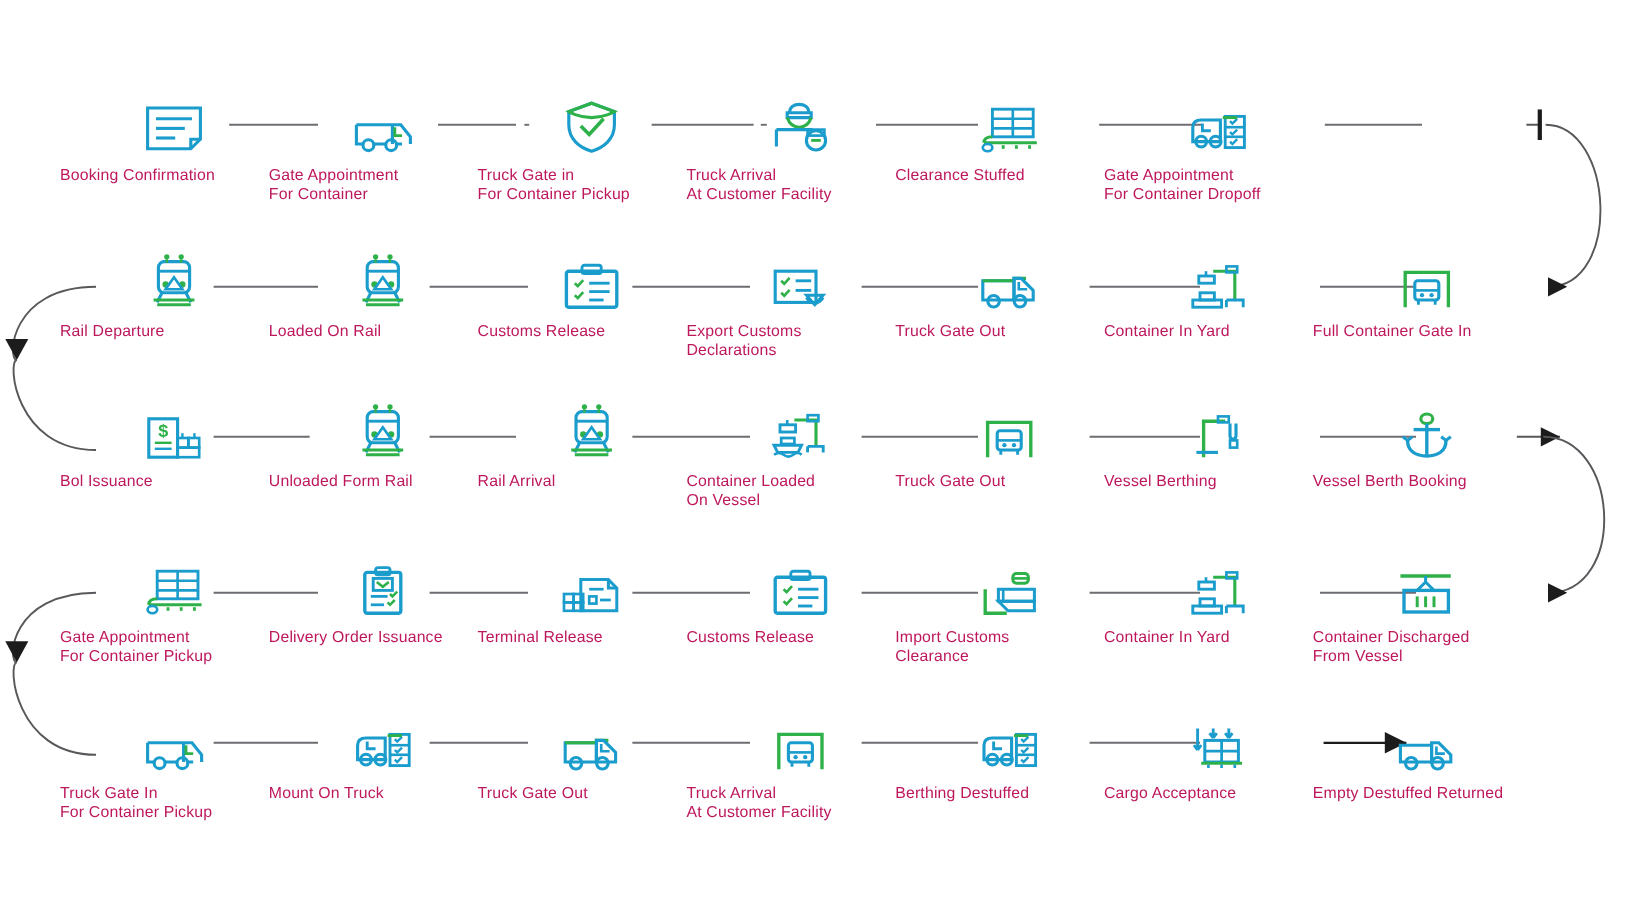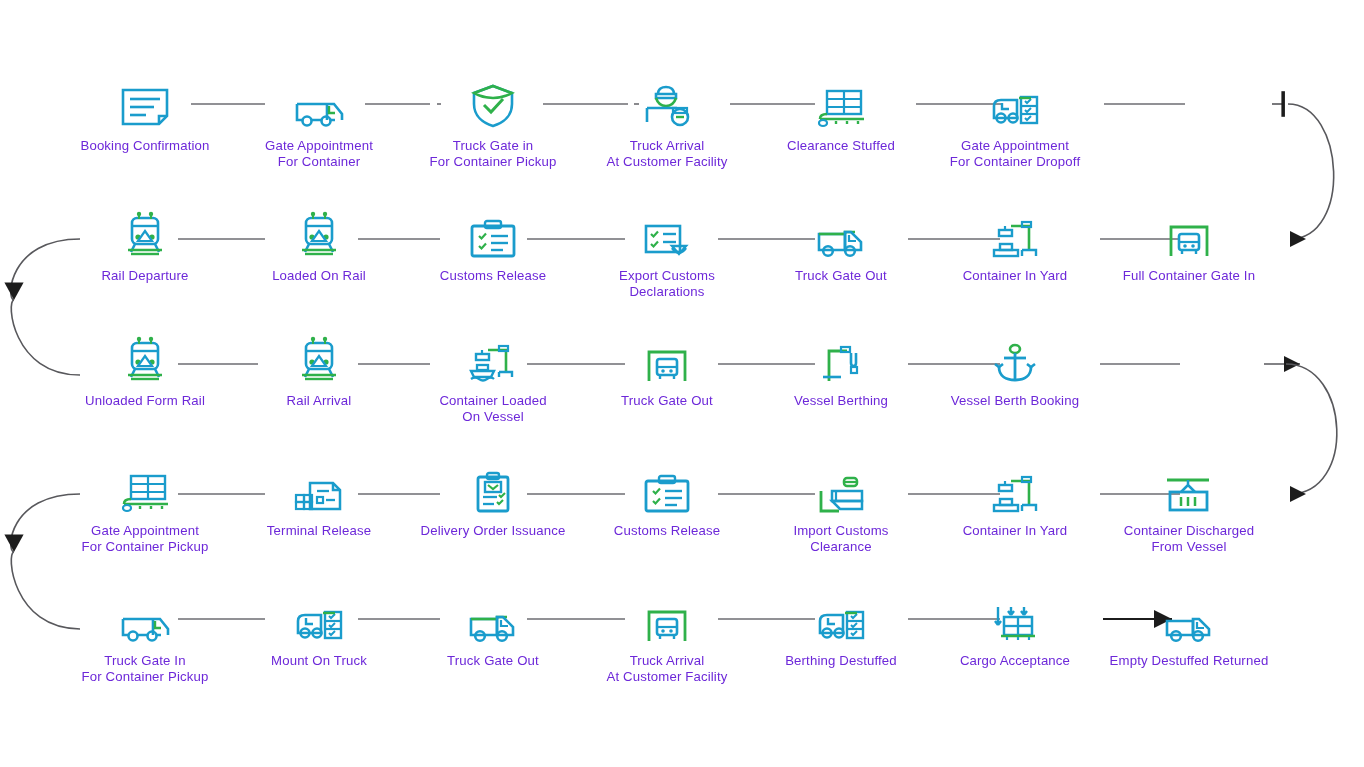--- a/index.html
+++ b/index.html
@@ -18,21 +18,21 @@
   .node{
     width:174px;position:relative;display:flex;flex-direction:column;
     align-items:center;
   }
   .icon{
     height:52px;width:64px;display:flex;align-items:flex-end;justify-content:center;
     margin-bottom:10px;
   }
   .icon svg{display:block;overflow:visible;}
   .label{
-    font-size:13.2px;line-height:15.6px;color:#6d28d9;text-align:center;
+    font-size:13.2px;line-height:15.6px;color:#be185d;text-align:left;
     letter-spacing:.15px;width:190px;font-weight:400;
   }
 </style>
 </head>
 <body>
 
 <div id="stage">
 
   <svg id="wires" viewBox="0 0 1364 767">
     <defs>
@@ -482,20 +482,28 @@
             <use href="#sym-gate-truck-icon"></use>
           </svg>
         </div>
       <div class="label"><span>Full Container Gate In</span></div>
     </div>
   </div>
 
   <div class="row" style="top:331px;left:58px;">
     <div class="node">
       <div class="icon">
+          <svg width="46" height="36" viewBox="0 0 46 36">
+            <use href="#sym-bill-of-lading-icon"></use>
+          </svg>
+        </div>
+      <div class="label"><span>Bol Issuance</span></div>
+    </div>
+    <div class="node">
+      <div class="icon">
           <svg width="44" height="46" viewBox="0 0 44 46">
             <use href="#sym-train-icon"></use>
           </svg>
         </div>
       <div class="label"><span>Unloaded Form Rail</span></div>
     </div>
     <div class="node">
       <div class="icon">
           <svg width="44" height="46" viewBox="0 0 44 46">
             <use href="#sym-train-icon"></use>
@@ -541,36 +549,36 @@
     <div class="node">
       <div class="icon">
           <svg width="50" height="40" viewBox="0 0 50 40">
             <use href="#sym-container-stacked-cart-icon"></use>
           </svg>
         </div>
       <div class="label"><span>Gate Appointment</span><br><span>For Container Pickup</span></div>
     </div>
     <div class="node">
       <div class="icon">
+          <svg width="42" height="40" viewBox="0 0 42 40">
+            <use href="#sym-clipboard-order-icon"></use>
+          </svg>
+        </div>
+      <div class="label"><span>Delivery Order Issuance</span></div>
+    </div>
+    <div class="node">
+      <div class="icon">
           <svg width="48" height="38" viewBox="0 0 48 38">
             <use href="#sym-release-document-icon"></use>
           </svg>
         </div>
       <div class="label"><span>Terminal Release</span></div>
     </div>
     <div class="node">
       <div class="icon">
-          <svg width="42" height="40" viewBox="0 0 42 40">
-            <use href="#sym-clipboard-order-icon"></use>
-          </svg>
-        </div>
-      <div class="label"><span>Delivery Order Issuance</span></div>
-    </div>
-    <div class="node">
-      <div class="icon">
           <svg width="46" height="38" viewBox="0 0 46 38">
             <use href="#sym-clipboard-check-icon"></use>
           </svg>
         </div>
       <div class="label"><span>Customs Release</span></div>
     </div>
     <div class="node">
       <div class="icon">
           <svg width="46" height="36" viewBox="0 0 46 36">
             <use href="#sym-import-clearance-icon"></use>

